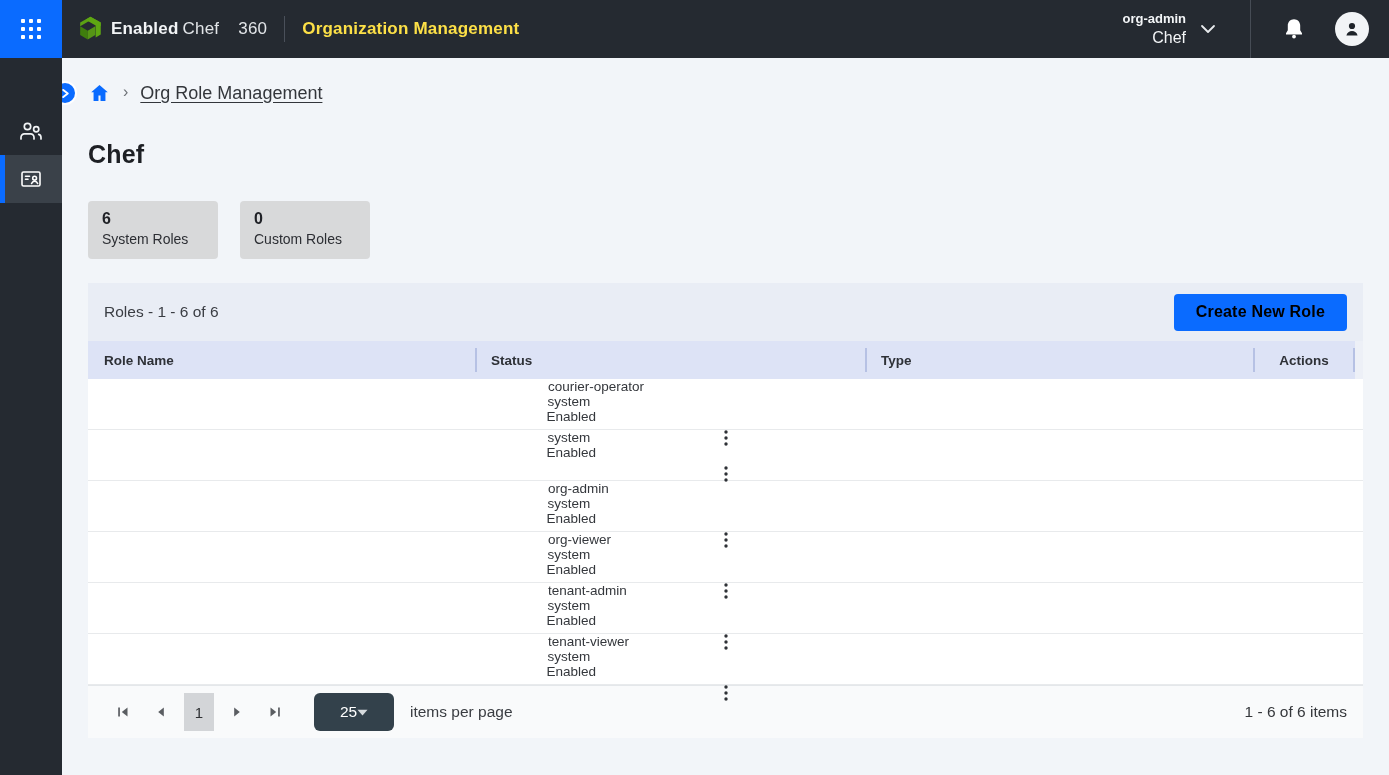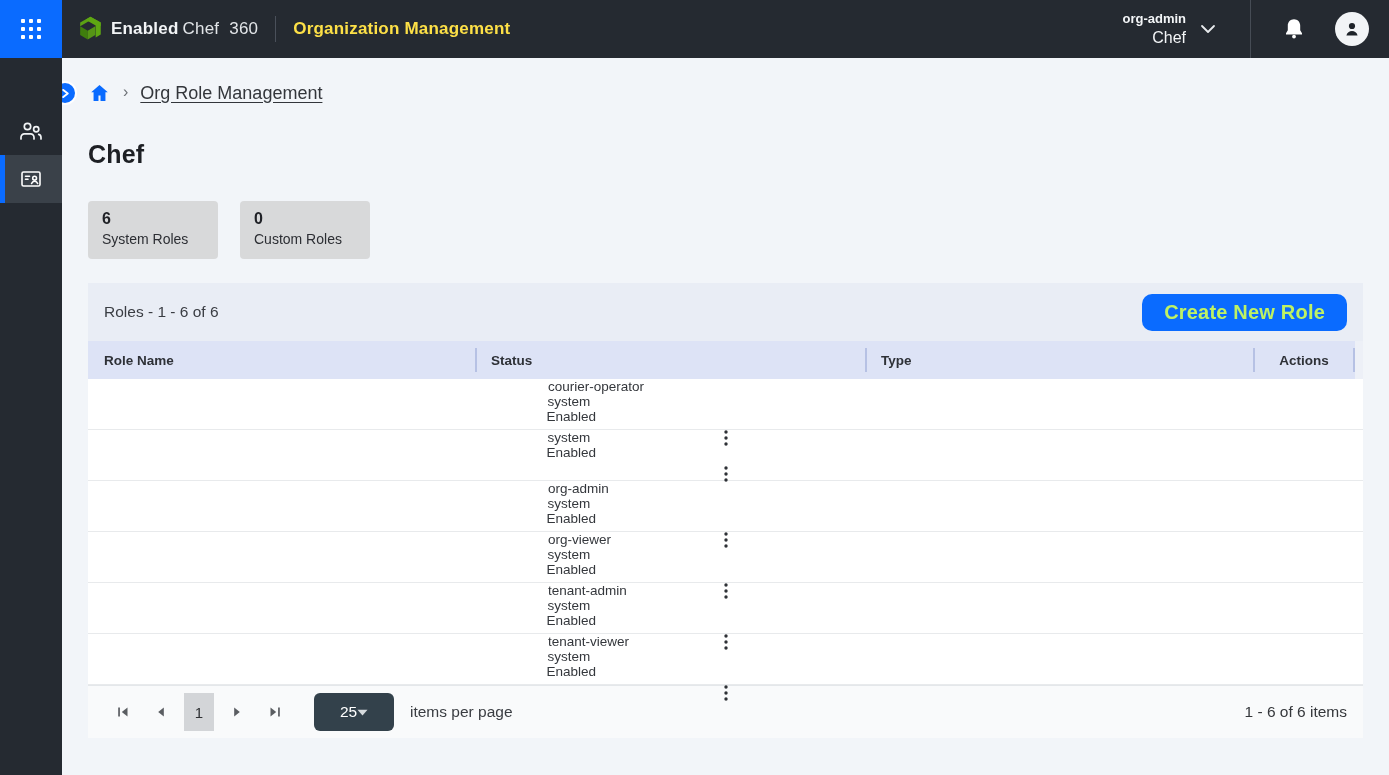--- a/index.html
+++ b/index.html
@@ -19,21 +19,21 @@
     width:62px; height:58px; background:#0a6bff; border:none; cursor:pointer;
     display:flex; align-items:center; justify-content:center; flex:0 0 62px;
   }
   .apps-grid { display:grid; grid-template-columns:repeat(3,4px); grid-template-rows:repeat(3,4px); gap:4px; }
   .apps-grid span { background:#fff; border-radius:1px; }
   .brand { display:flex; align-items:center; margin-left:16px; }
   .brand svg { margin-right:7px; }
   .brand-word { font-size:17px; color:#f2f4f6; letter-spacing:.2px; white-space:nowrap; }
   .brand-word .b1 { font-weight:700; }
   .brand-word .b2 { font-weight:400; color:#e2e5e8; margin-left:4px; }
-  .brand-word .b3 { font-weight:400; color:#e2e5e8; margin-left:10px;text-align:right; }
+  .brand-word .b3 { font-weight:400; color:#e2e5e8; margin-left:19px;text-align:right; }
   .topbar-divider { width:1px; height:26px; background:#4a505a; margin:0 17px; }
   .app-title { font-size:17px; font-weight:700; color:#fde047; letter-spacing:.2px; }
 
   .topbar-right { margin-left:auto; display:flex; align-items:center; padding-right:20px; }
   .user-menu { display:flex; align-items:center; cursor:pointer; background:none; border:none; }
   .user-texts { display:flex; flex-direction:column; align-items:flex-end; }
   .user-role { font-size:13px; font-weight:700; color:#f3f5f7; line-height:17px; }
   .user-org  { font-size:16px; font-weight:400; color:#f3f5f7; line-height:21px; }
   .user-chevron { margin-left:14px; display:flex; }
   .right-divider { width:1px; height:58px; background:#464c55; margin-left:34px; }
@@ -76,22 +76,22 @@
   .stat-label { font-size:14px; color:#2c2e33; line-height:20px; white-space:nowrap; }
 
   
   .panel { margin-top:24px; }
   .panel-toolbar {
     height:58px; background:#e9edf5; display:flex; align-items:center;
     justify-content:space-between; padding:0 16px;
   }
   .panel-summary { font-size:15.5px; color:#3a3d43; }
   .create-btn {
-    height:37px; padding:0 22px; background:#0a6bff; color:#bef264; font-size:20px; font-weight:700;
-    border:none; border-radius:10px; cursor:pointer; font-family:inherit; letter-spacing:.2px;
+    height:37px; padding:0 22px; background:#0a6bff; color:#000000; font-size:16px; font-weight:700;
+    border:none; border-radius:4px; cursor:pointer; font-family:inherit; letter-spacing:.2px;
   }
 
   .thead { display:flex; height:38px; background:#dde3f6; align-items:center; }
   .th { font-size:13.5px; font-weight:700; color:#2e3137; padding:0 16px; position:relative; height:100%; display:flex; align-items:center; }
   .col-name   { width:387px; }
   .col-type   { width:388px; }
   .col-status { width:390px; }
   .col-actions{ width:102px; justify-content:center; padding:0; }
   .th.col-type::before, .th.col-status::before, .th.col-actions::before,
   .th.col-actions::after {

